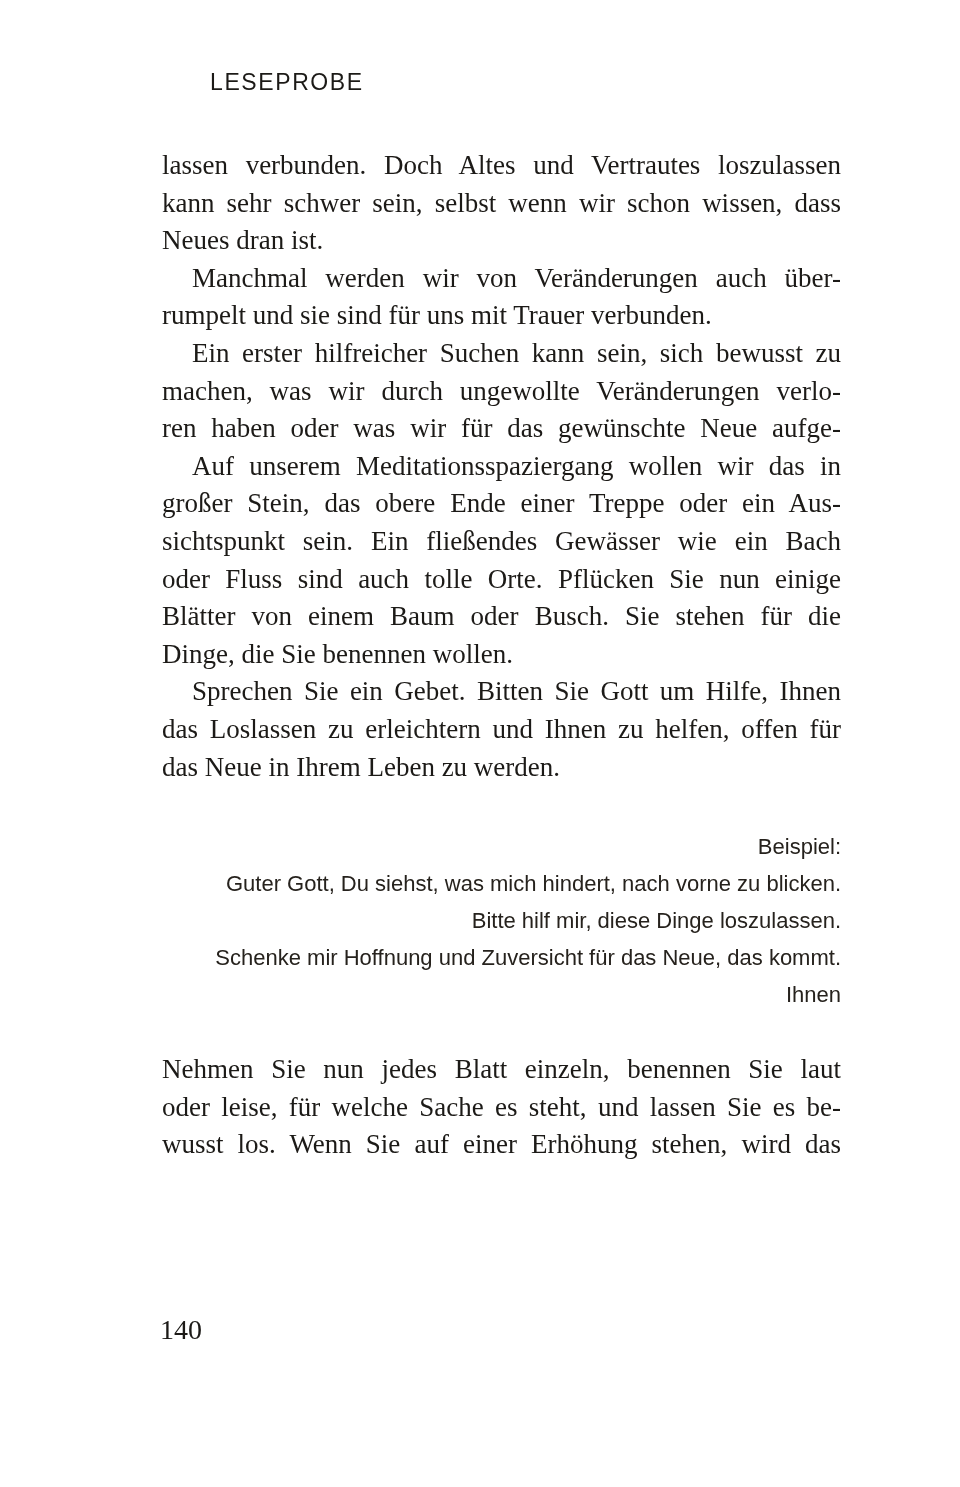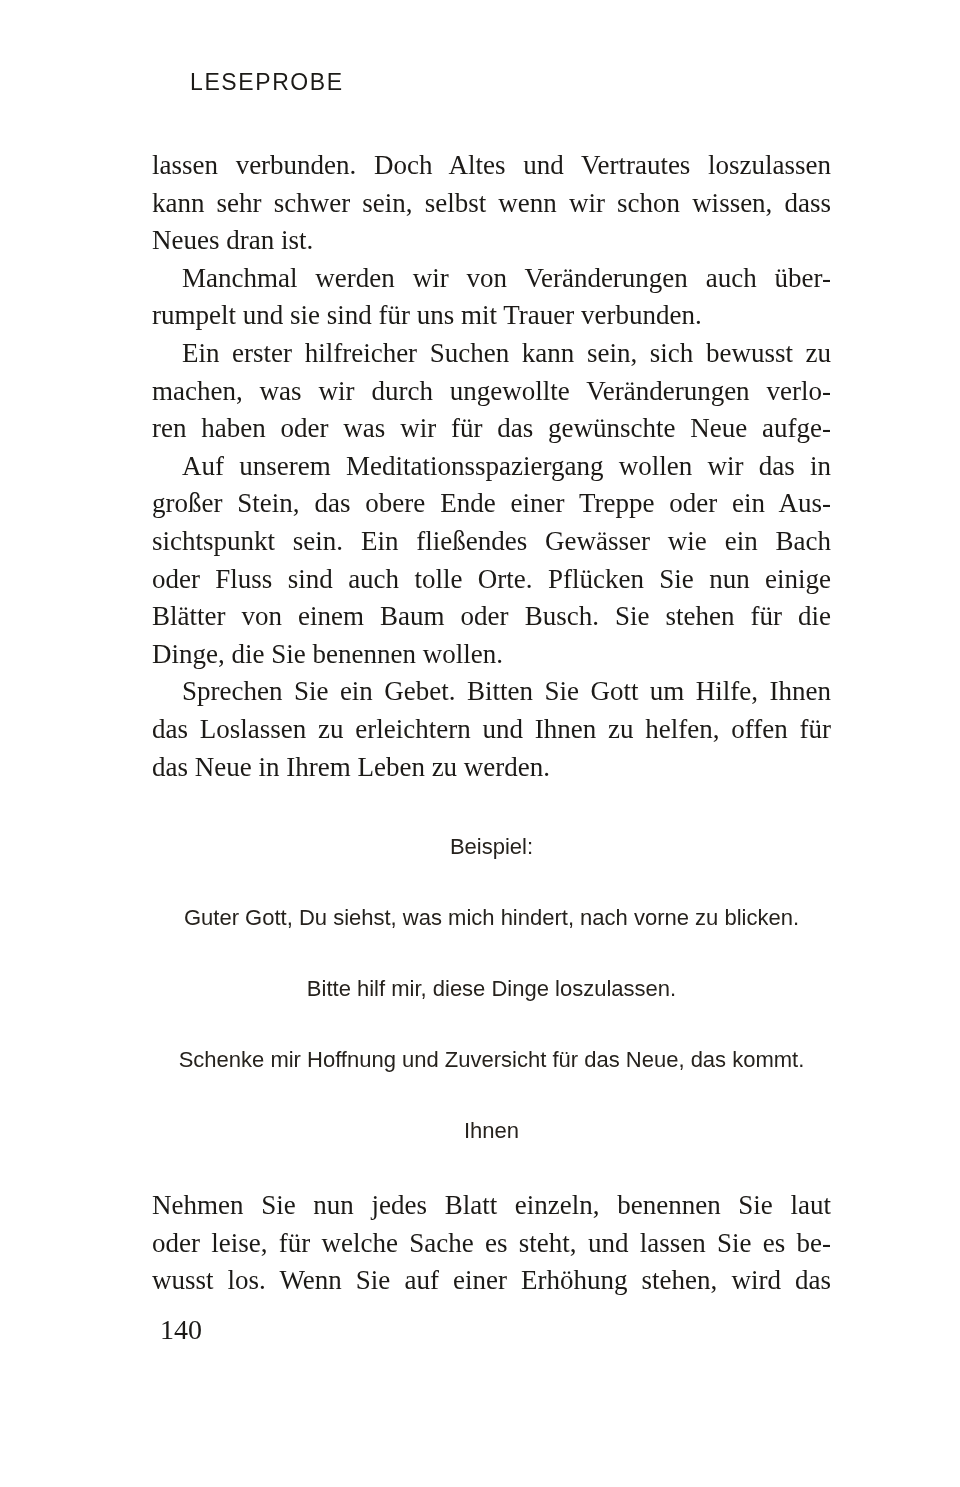--- a/index.html
+++ b/index.html
@@ -9,31 +9,31 @@
   }
   .page {
     position: relative;
     width: 960px;
     height: 1487px;
     background: #ffffff;
     overflow: hidden;
   }
   .header {
     position: absolute;
-    left: 190px;
+    left: 210px;
     top: 71px;
     font-family: "Liberation Sans", "DejaVu Sans", sans-serif;
     font-size: 23px;
     line-height: 1;
     letter-spacing: 1.6px;
     color: #1c1a17;
   }
   .content {
     position: absolute;
-    left: 152px;
+    left: 162px;
     top: 147px;
     width: 679px;
   }
   .serif-para {
     font-family: "Liberation Serif", "DejaVu Serif", serif;
     font-size: 27px;
     line-height: 37.6px;
     color: #1c1a17;
   }
   .line {
@@ -49,22 +49,21 @@
   }
   .example-block {
     margin-top: 42px;
     margin-bottom: 38px;
     font-family: "Liberation Sans", "DejaVu Sans", sans-serif;
     font-size: 22px;
     line-height: 37px;
     color: #26221d;
   }
   .ex-line {
-    text-align: center;
-    margin-top: 34px;
+    text-align: right;
   }
   .page-number {
     position: absolute;
     left: 160px;
     top: 1316px;
     font-family: "Liberation Serif", "DejaVu Serif", serif;
     font-size: 28px;
     line-height: 1;
     color: #1c1a17;
   }

